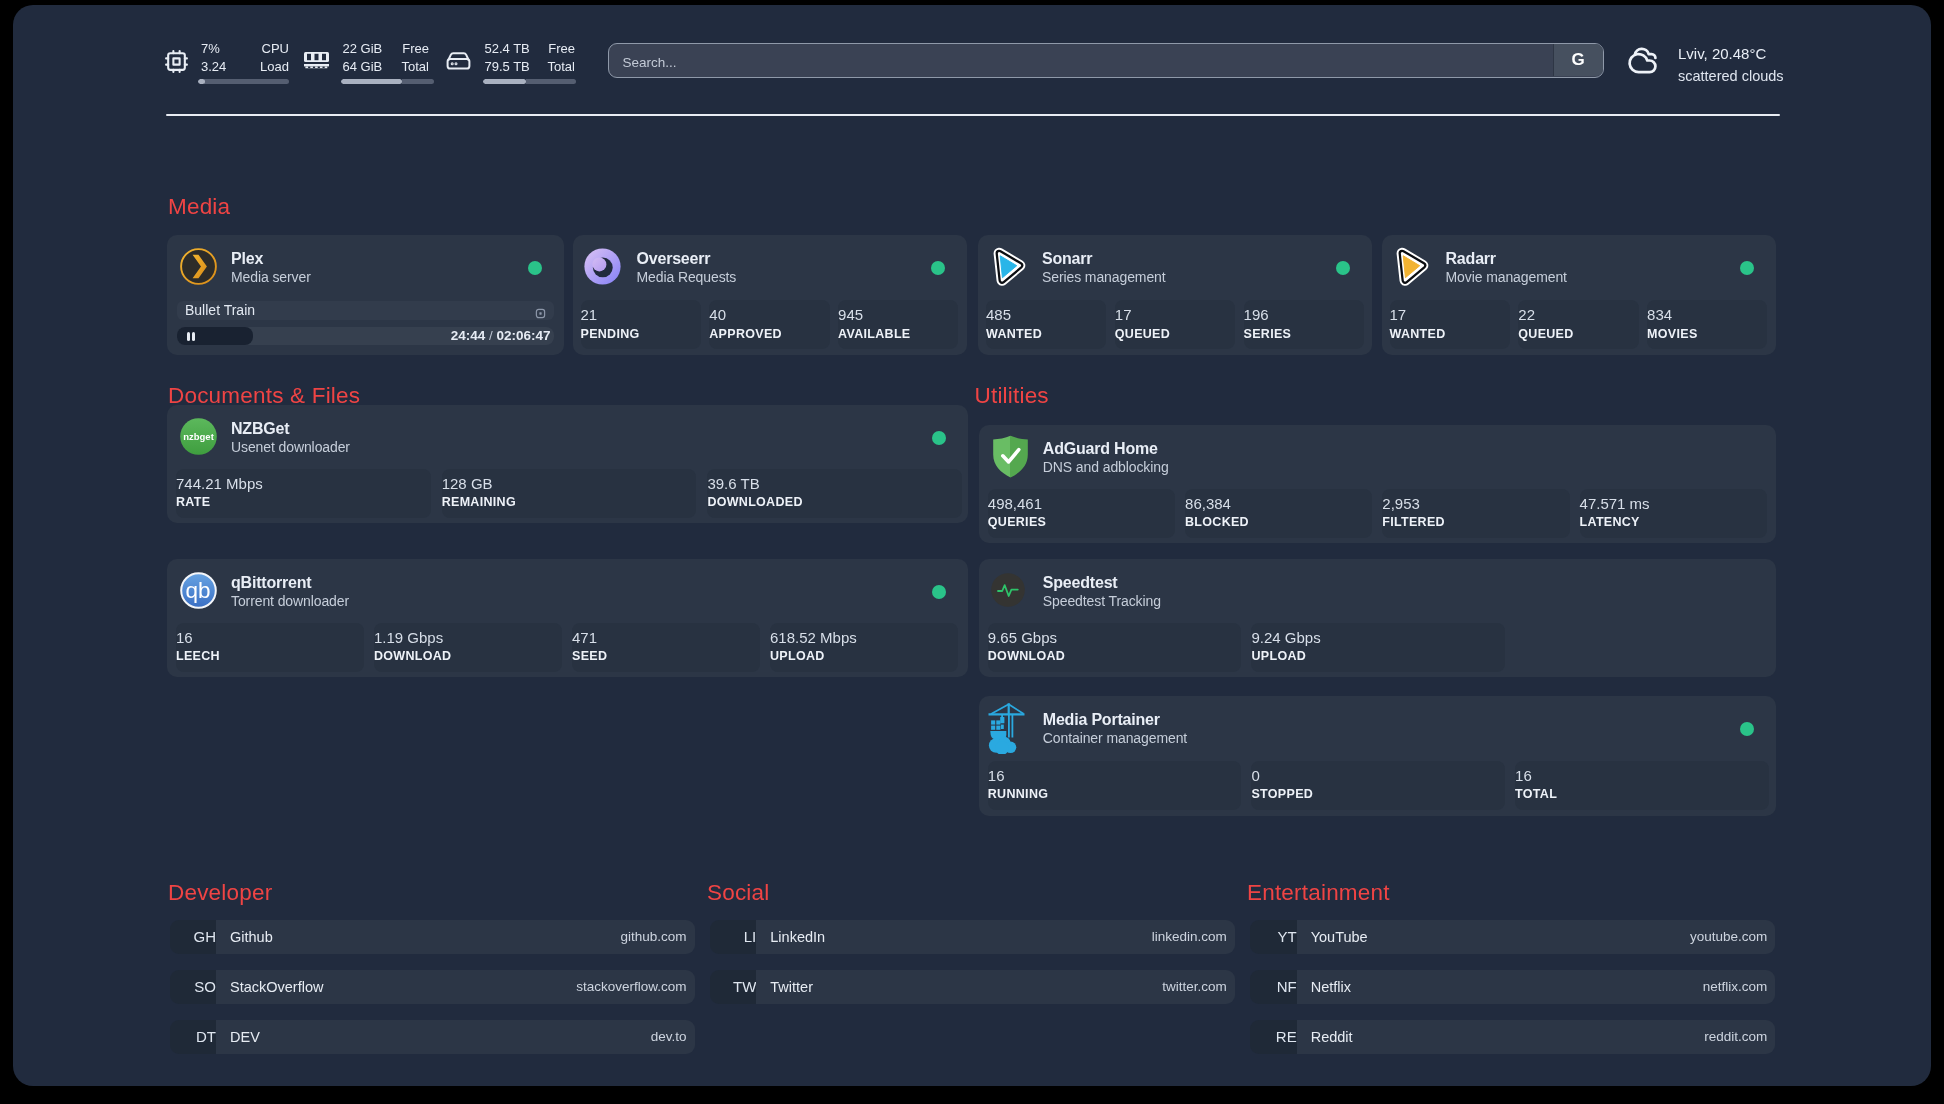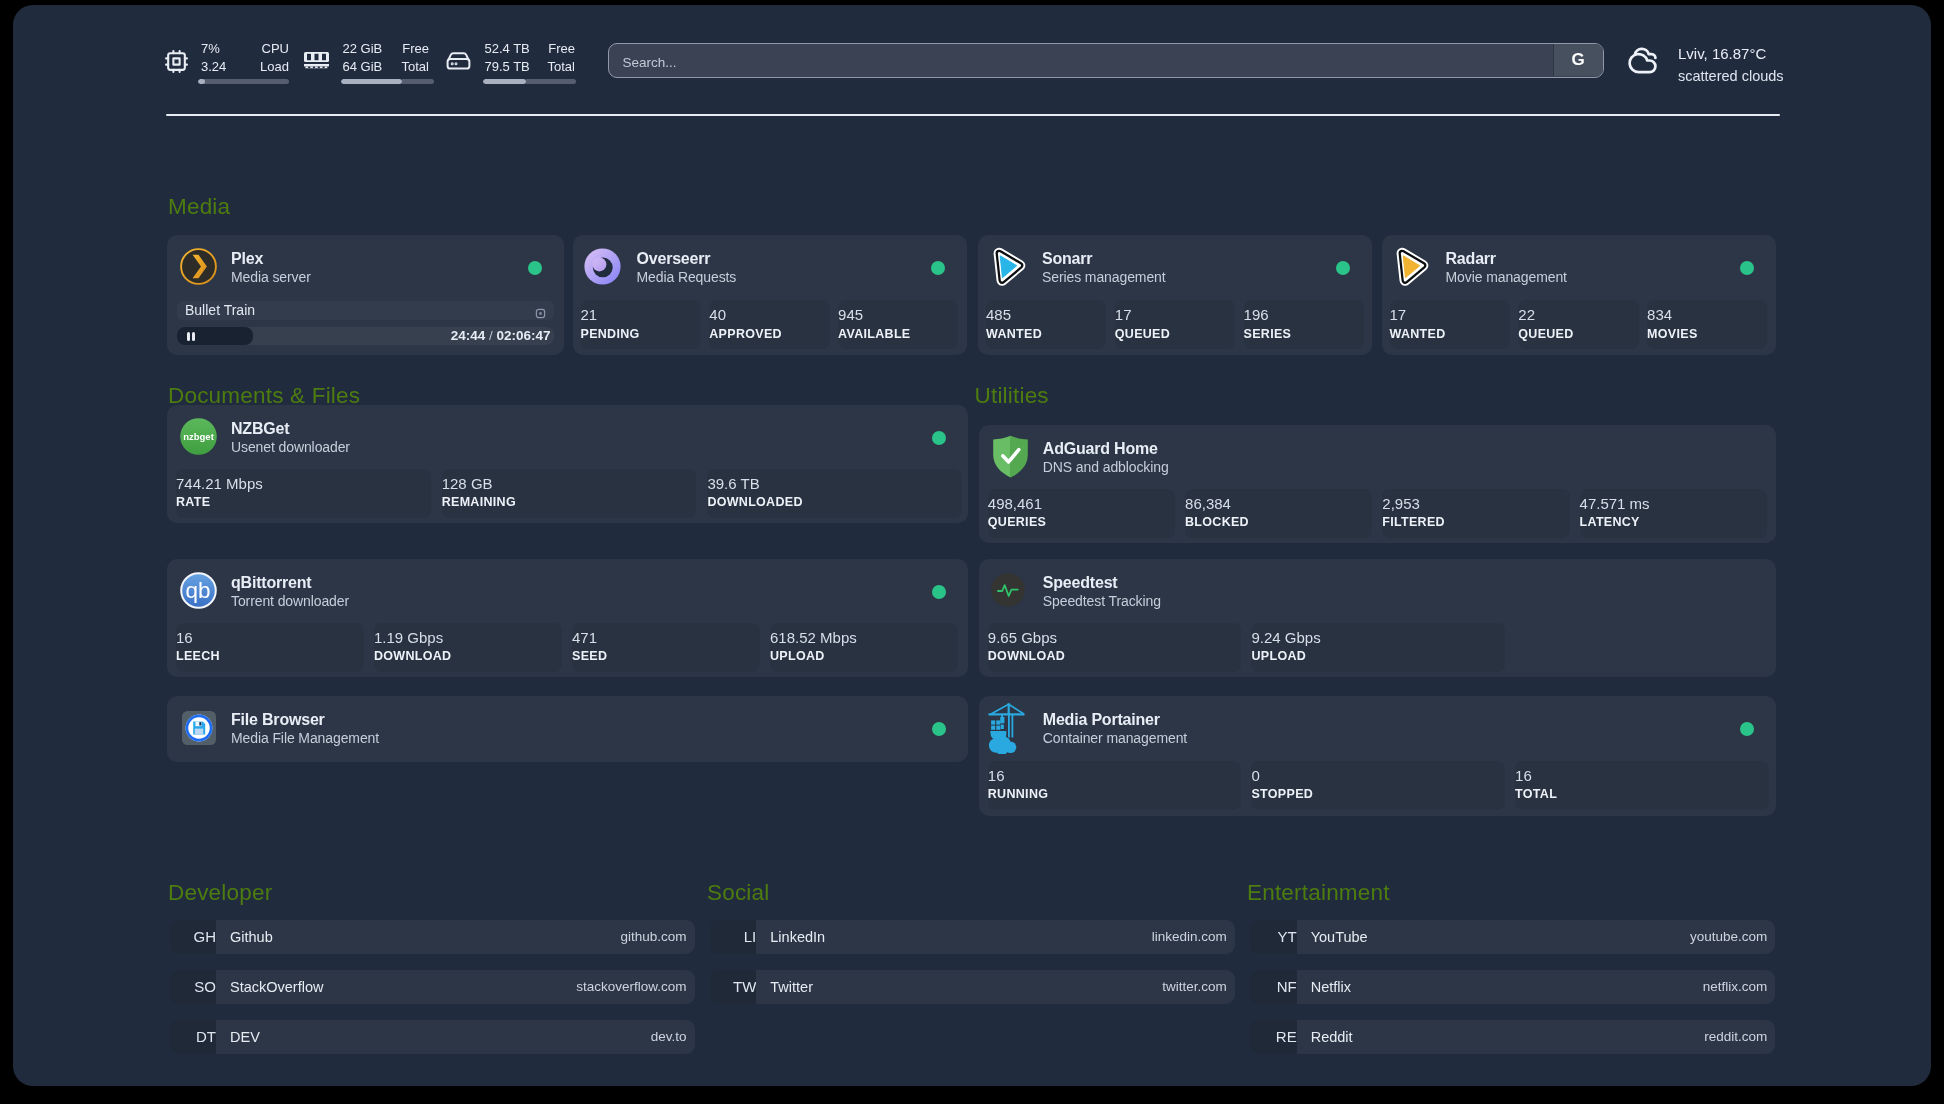--- a/index.html
+++ b/index.html
@@ -9,21 +9,21 @@
 .L{position:absolute;left:0;top:0;width:1944px;height:1104px}
 .abs{position:absolute}
 .card{position:absolute;background:#2c3646;border-radius:10px}
 .sb{position:absolute;height:49px;background:#283241;border-radius:8px;text-align:left}
 .sb .v{margin-top:5px;font-size:15px;line-height:20.5px;color:#d8dfe9}
 .sb .l{font-size:12.5px;line-height:17px;font-weight:700;color:#eef2f8;letter-spacing:.3px}
 .logo{position:absolute;left:11px;top:13px}
 .ttl{position:absolute;left:64px;top:13px;font-size:16px;font-weight:600;letter-spacing:-.2px;color:#e9eef6;line-height:22px}
 .sub{position:absolute;left:64px;top:33px;font-size:14px;letter-spacing:-.1px;color:#c6ceda;line-height:19px}
 .dot{position:absolute;width:14px;height:14px;border-radius:7px;background:#2ac389;right:22px;top:26px}
-.h1{position:absolute;font-size:22.5px;color:#4d7c0f;letter-spacing:.2px;line-height:22.5px}
+.h1{position:absolute;font-size:22.5px;color:#ef4444;letter-spacing:.2px;line-height:22.5px}
 .tv{position:absolute;font-size:13px;line-height:17.6px;color:#e7ecf4;white-space:pre}
 .tl{position:absolute;font-size:13px;line-height:17.6px;color:#e7ecf4;text-align:right;white-space:pre}
 .bar{position:absolute;height:5px;border-radius:2.5px;overflow:hidden}
 .bar i{display:block;height:100%;border-radius:2.5px;background:#a9b1c0;position:absolute;left:0;top:0}
 .bar s{display:block;height:100%;position:absolute;right:0;top:0;background:#555e71}
 .bkh{position:absolute;height:34px}
 .bka{position:absolute;left:2.5px;top:0;width:46.5px;height:34px;background:#1f2937;border-radius:9px 0 0 9px;text-align:right;font-size:15px;font-weight:500;color:#dfe6f0;line-height:34px}
 .bkp{position:absolute;left:49px;top:0;right:0;height:34px;background:#2c3646;border-radius:0 9px 9px 0}
 .bkn{position:absolute;left:14px;top:0;font-size:14.5px;color:#e7ecf3;line-height:34px}
 .bku{position:absolute;right:8px;top:0;font-size:13.5px;color:#cdd4df;line-height:34px}
@@ -89,21 +89,21 @@
 <div class="abs" style="left:14px;top:3px;line-height:32px;font-size:13.5px;color:#c3cad6">Search...</div>
 <div class="abs" style="right:0;top:0;width:50px;height:32px;background:#46505f;border-radius:0 7px 7px 0;border-left:1px solid #2e3645;text-align:center;line-height:32px;font-size:17px;font-weight:600;color:#fff">G</div>
 </div>
 
 <div class="abs" style="left:1626px;top:45px">
 <svg width="33" height="31" viewBox="0 0 24 24" fill="none" stroke="#eef2f8" stroke-width="2.1" stroke-linecap="round" stroke-linejoin="round">
 <path d="M22 10a3 3 0 0 0-3-3h-2.207a5.502 5.502 0 0 0-10.702.5"></path>
 <path d="M17.5 21H9a7 7 0 1 1 6.71-9h1.79a4.5 4.5 0 1 1 0 9Z"></path>
 </svg>
 </div>
-<div class="abs" style="left:1678px;top:44px;font-size:15px;font-weight:500;color:#e9eef6;line-height:19px">Lviv, 16.87°C</div>
+<div class="abs" style="left:1678px;top:44px;font-size:15px;font-weight:500;color:#e9eef6;line-height:19px">Lviv, 20.48°C</div>
 <div class="abs" style="left:1678px;top:66.5px;font-size:14.5px;color:#dfe5ef;line-height:19px">scattered clouds</div>
 
 <div class="abs" style="left:165.5px;top:113.5px;width:1614.5px;height:2px;border-radius:1px;background:#e8ecf3"></div>
 
 <div class="h1" style="left:168px;top:195.5px">Media</div>
 <div class="h1" style="left:168px;top:384.8px">Documents &amp; Files</div>
 <div class="h1" style="left:974.5px;top:384.8px">Utilities</div>
 <div class="h1" style="left:168px;top:882.2px">Developer</div>
 <div class="h1" style="left:707px;top:882.2px">Social</div>
 <div class="h1" style="left:1247px;top:882.2px">Entertainment</div>
@@ -281,36 +281,20 @@
         <div class="l">DOWNLOAD</div>
       </div>
 <div class="sb" style="left:405px;top:63.5px;width:188px">
         <div class="v">471</div>
         <div class="l">SEED</div>
       </div>
 <div class="sb" style="left:603px;top:63.5px;width:188px">
         <div class="v">618.52 Mbps</div>
         <div class="l">UPLOAD</div>
       </div>
-</div>
-<div class="card" style="left:167px;top:696.2px;width:801px;height:65.5px">
-<div class="logo" style="left:15px;top:14.5px">
-<svg width="34" height="34" viewBox="0 0 34 34">
-<rect width="34" height="34" rx="5.5" fill="#525e68"></rect>
-<circle cx="17" cy="17" r="13.4" fill="#fff"></circle>
-<circle cx="17" cy="17" r="12.1" fill="none" stroke="#1e6cf2" stroke-width="2.7"></circle>
-<path d="M11.2 10.6 h9.6 l2.4 2.4 v10.4 h-12 z" fill="#2aa8ec"></path>
-<rect x="13.4" y="10.6" width="6" height="4.6" fill="#eef5fd"></rect>
-<rect x="17.3" y="11.1" width="1.9" height="3.4" fill="#14365c"></rect>
-<rect x="12.8" y="17.6" width="8.4" height="5.8" fill="#bcd7f2"></rect>
-</svg>
-</div>
-<div class="ttl">File Browser</div>
-<div class="sub">Media File Management</div>
-<div class="dot"></div>
 </div>
 <div class="card" style="left:978.8px;top:425px;width:797px;height:118px">
 <div class="logo" style="left:11px;top:9px">
 <svg width="41" height="45" viewBox="0 0 41 45">
 <defs>
             <linearGradient id="agg" x1="0" y1="0" x2="1" y2="0">
               <stop offset="0" stop-color="#69bd64"></stop>
               <stop offset="0.5" stop-color="#69bd64"></stop>
               <stop offset="0.5" stop-color="#54a84f"></stop>
               <stop offset="1" stop-color="#54a84f"></stop>

